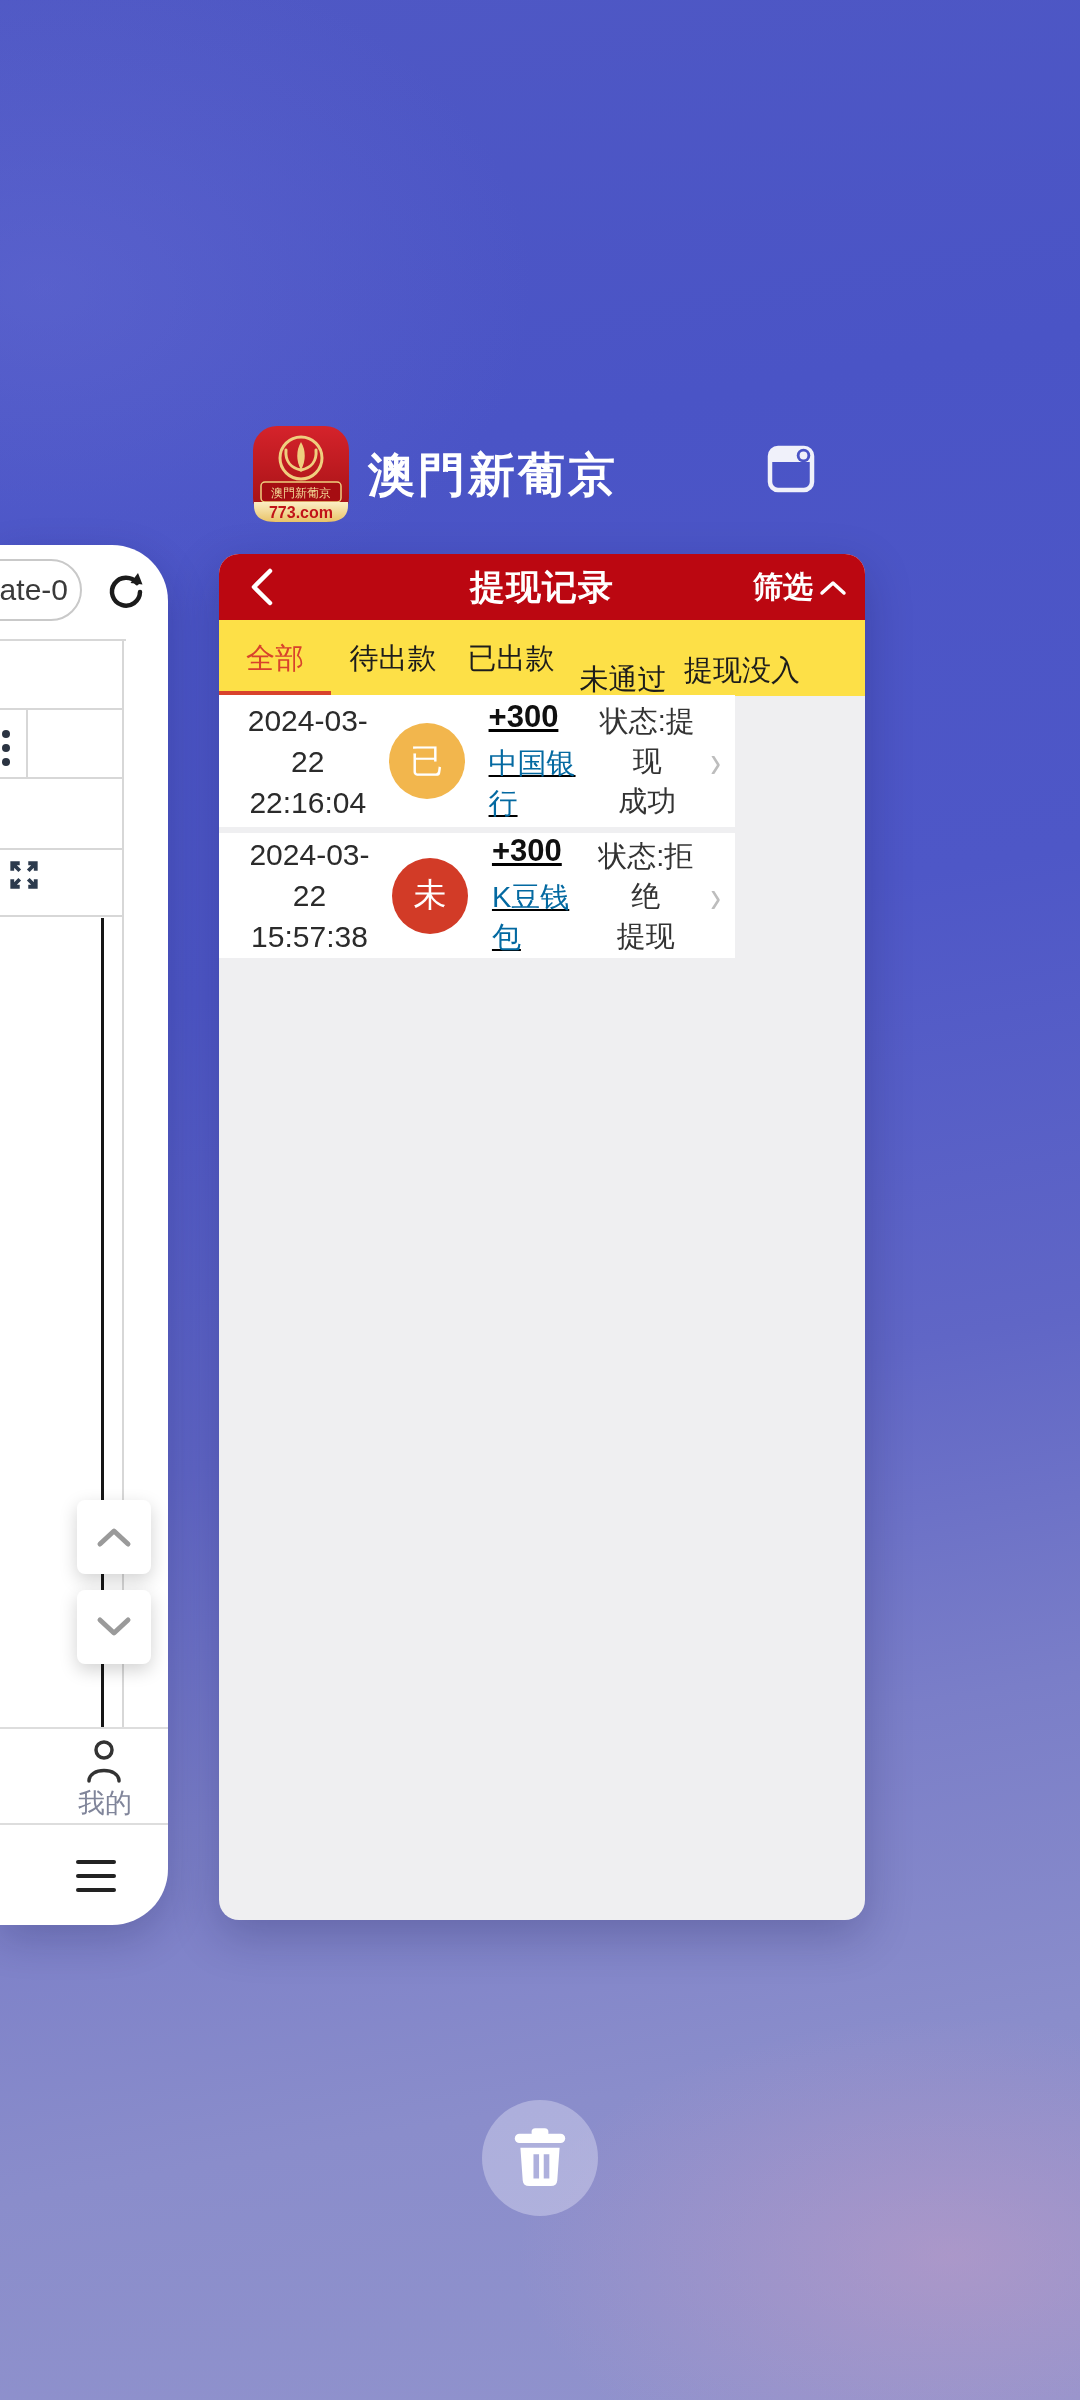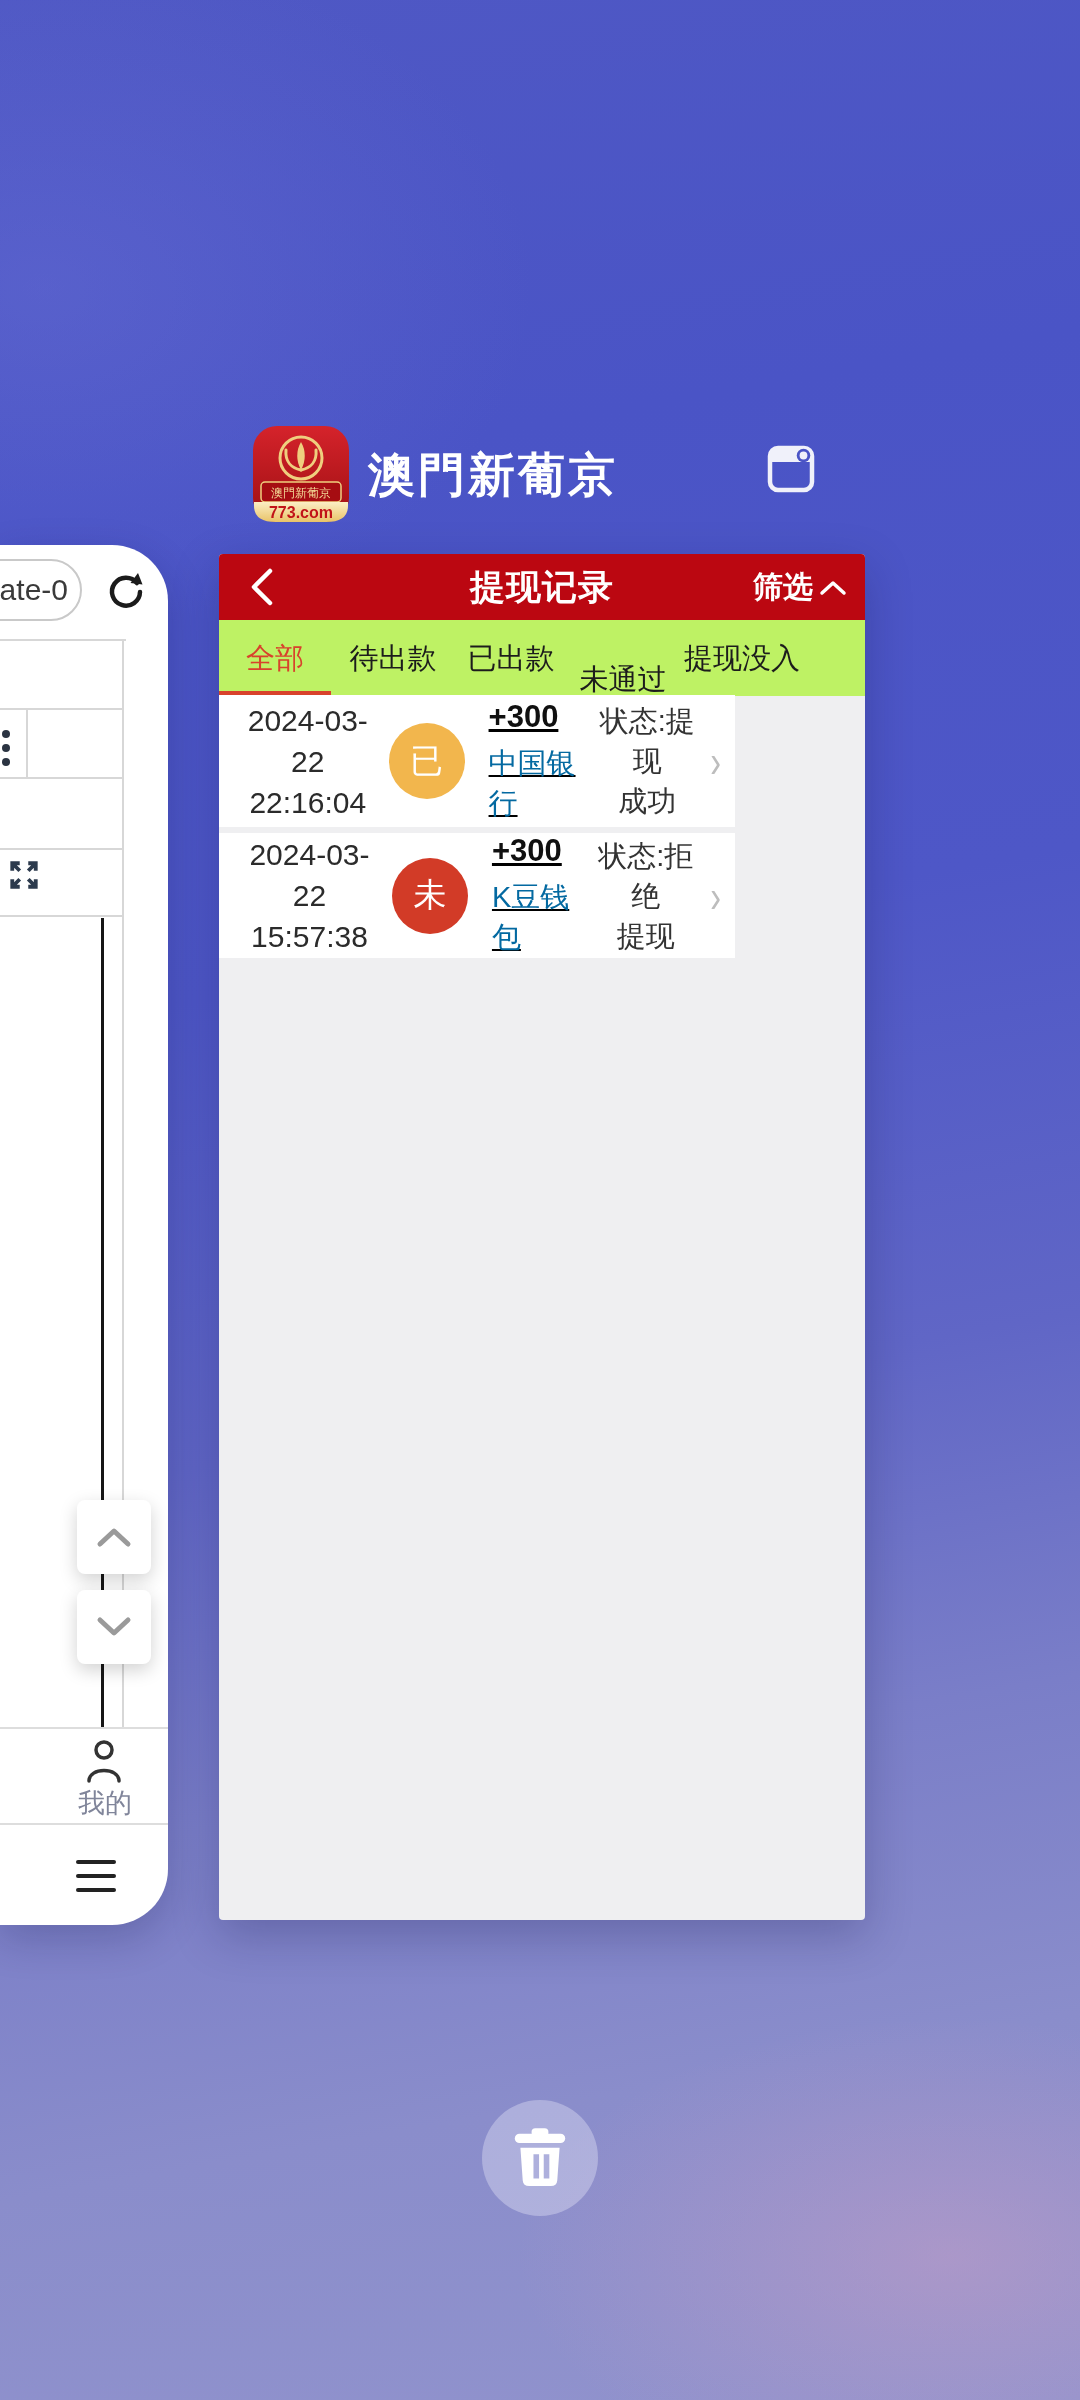--- a/index.html
+++ b/index.html
@@ -40,32 +40,32 @@
   .scroll-btn { position:absolute; left:77px; width:74px; height:74px; background:#fff;
     border-radius:8px; box-shadow:0 6px 18px rgba(0,0,0,.18); display:flex;
     align-items:center; justify-content:center; }
   .person { position:absolute; left:86px; top:1194px; width:36px; height:44px; }
   .my-label { position:absolute; left:40px; top:1240px; width:130px; text-align:center;
     font-size:27px; color:#80859a; }
   .bar { position:absolute; left:76px; width:40px; height:4px; background:#222; border-radius:2px; }
 
   
   .main-card { position:absolute; left:219px; top:554px; width:646px; height:1366px;
-    background:#EFEFF1; border-radius:4px; overflow:hidden;
+    background:#EFEFF1; border-radius:20px; overflow:hidden;
     box-shadow:0 16px 46px rgba(20,20,70,.25); }
   .mc-header { position:absolute; left:0; top:0; width:646px; height:66px; background:#BB0711;
     display:flex; align-items:center; }
   .back { position:absolute; left:24px; top:12px; width:40px; height:42px; }
   .mc-title { position:absolute; left:173px; top:0; width:300px; height:66px; text-align:center;
     line-height:66px; font-size:35px; font-weight:700; color:#fff; letter-spacing:1px; }
   .filter { position:absolute; right:52px; top:0; height:74px; line-height:66px;
     font-size:30px; font-weight:700; color:#fff; }
   .filter-caret { position:absolute; right:18px; top:26px; width:28px; height:16px; }
 
-  .tabs { position:absolute; left:0; top:66px; width:646px; height:76px; background:#bef264; }
+  .tabs { position:absolute; left:0; top:66px; width:646px; height:76px; background:#fde047; }
   .tab { position:absolute; top:0; height:76px; line-height:76px; text-align:center;
     font-size:29px; color:#1c1c1c; }
   .tab.active { color:#D8422C; font-weight:500; }
   .tab-underline { position:absolute; left:0; bottom:0; width:112px; height:5px; background:#D8422C; }
 
   .row { position:absolute; left:0; width:516px; background:#fff; display:flex; align-items:center;
     padding-left:20px; padding-right:12px; }
   .row-1 { top:141px; height:132px; }
   .row-2 { top:279px; height:125px; }
   .r-date { width:156px; text-align:center; font-size:30px; color:#2b2b2b; line-height:41px; }
@@ -197,21 +197,21 @@
     <svg class="filter-caret" viewBox="0 0 28 16">
       <polyline points="3,13 14,3 25,13" fill="none" stroke="#fff" stroke-width="3.5" stroke-linecap="round" stroke-linejoin="round"></polyline>
     </svg>
   </div>
 
   <div class="tabs">
     <div class="tab active" style="left:10px; width:92px;">全部</div>
     <div class="tab" style="left:128px; width:92px;">待出款</div>
     <div class="tab" style="left:246px; width:92px;">已出款</div>
     <div class="tab" style="left:358px; width:92px;margin-top:21px;">未通过</div>
-    <div class="tab" style="left:462px; width:122px;">提现没入</div>
+    <div class="tab" style="left:462px; width:122px;margin-top:12px;">提现没入</div>
     <div class="tab-underline"></div>
   </div>
 
   <div class="row row-1">
     <div class="r-date">
       <div>2024-03-22</div>
       <div>22:16:04</div>
     </div>
     <div class="badge badge-done">已</div>
     <div class="r-mid">

